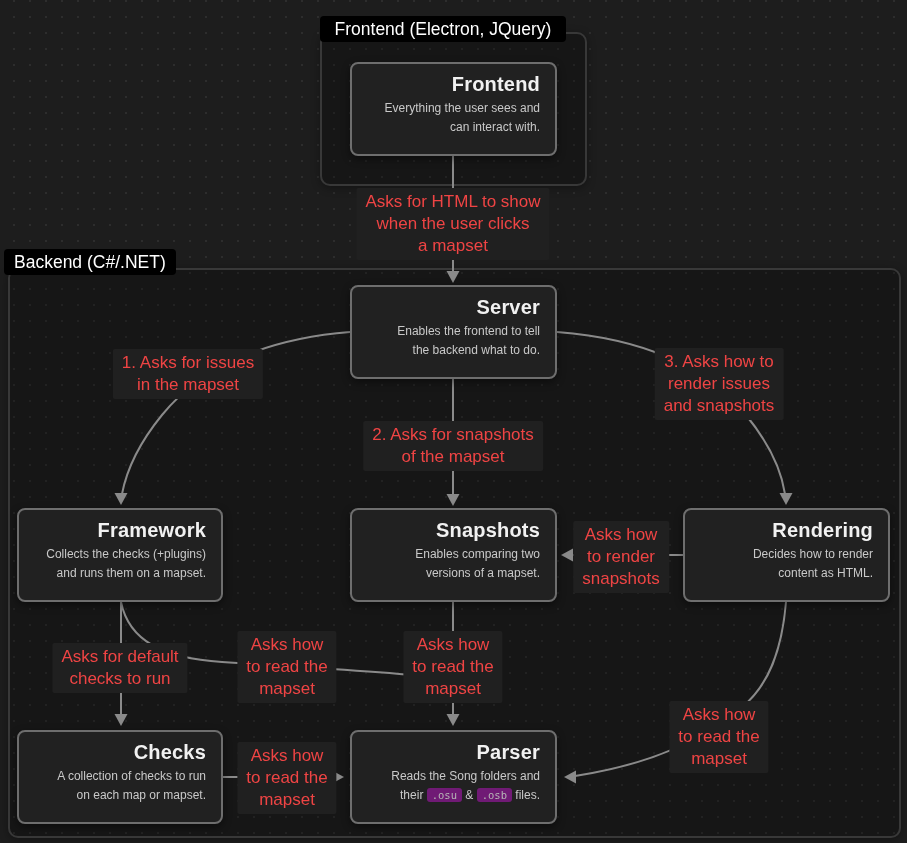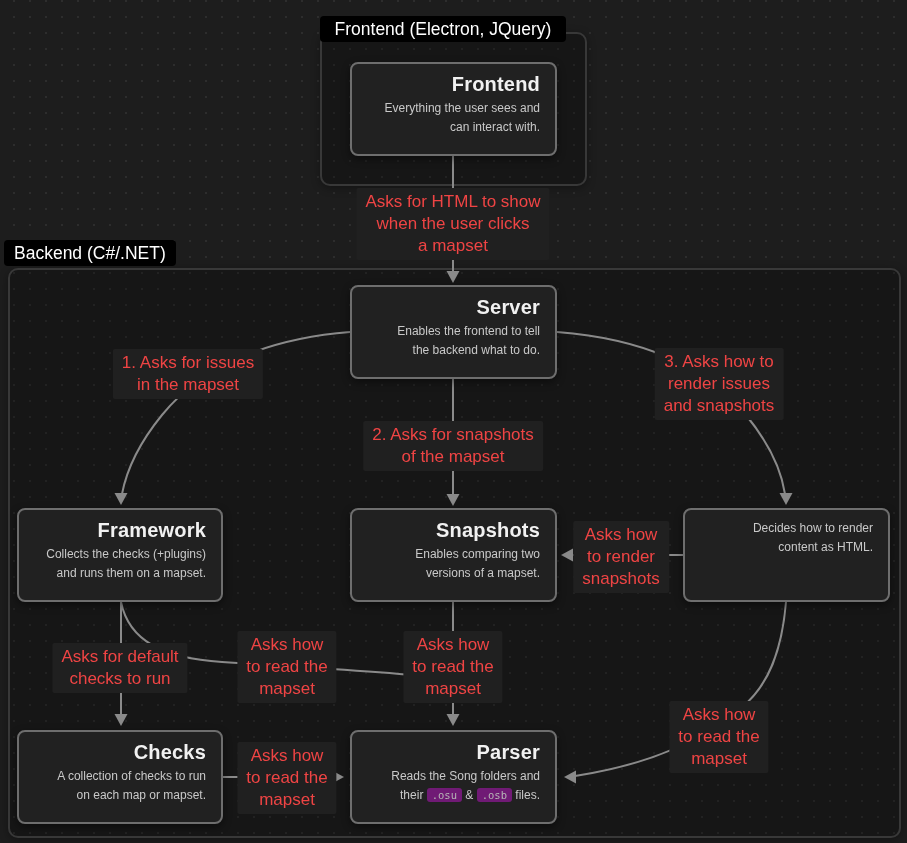--- a/index.html
+++ b/index.html
@@ -28,21 +28,21 @@
     background: #000;
     color: #fff;
     font-size: 17.5px;
     line-height: 26px;
     border-radius: 4px;
     padding: 0 10px;
     white-space: nowrap;
     box-sizing: border-box;
   }
   .chip-frontend { left: 320px; top: 16px; width: 246px; text-align: center; }
-  .chip-backend  { left: 4px; top: 240px; }
+  .chip-backend  { left: 4px; top: 249px; }
   svg.wires { position: absolute; left: 0; top: 0; }
   svg.wires path { stroke: #8a8a8a; stroke-width: 2; fill: none; stroke-linecap: round; }
   svg.wires polygon { fill: #8a8a8a; stroke: none; }
   .card {
     position: absolute;
     width: 207px; height: 94px;
     background: #212121;
     border: 2px solid #6e6e6e;
     border-radius: 8px;
     padding: 9px 15px;
@@ -160,20 +160,21 @@
 and runs them on a mapset.</p>
 </div>
 
 <div class="card card-snapshots">
   <h3>Snapshots</h3>
   <p>Enables comparing two
 versions of a mapset.</p>
 </div>
 
 <div class="card card-rendering">
+  <h3>Rendering</h3>
   <p>Decides how to render
 content as HTML.</p>
 </div>
 
 <div class="card card-checks">
   <h3>Checks</h3>
   <p>A collection of checks to run
 on each map or mapset.</p>
 </div>
 

